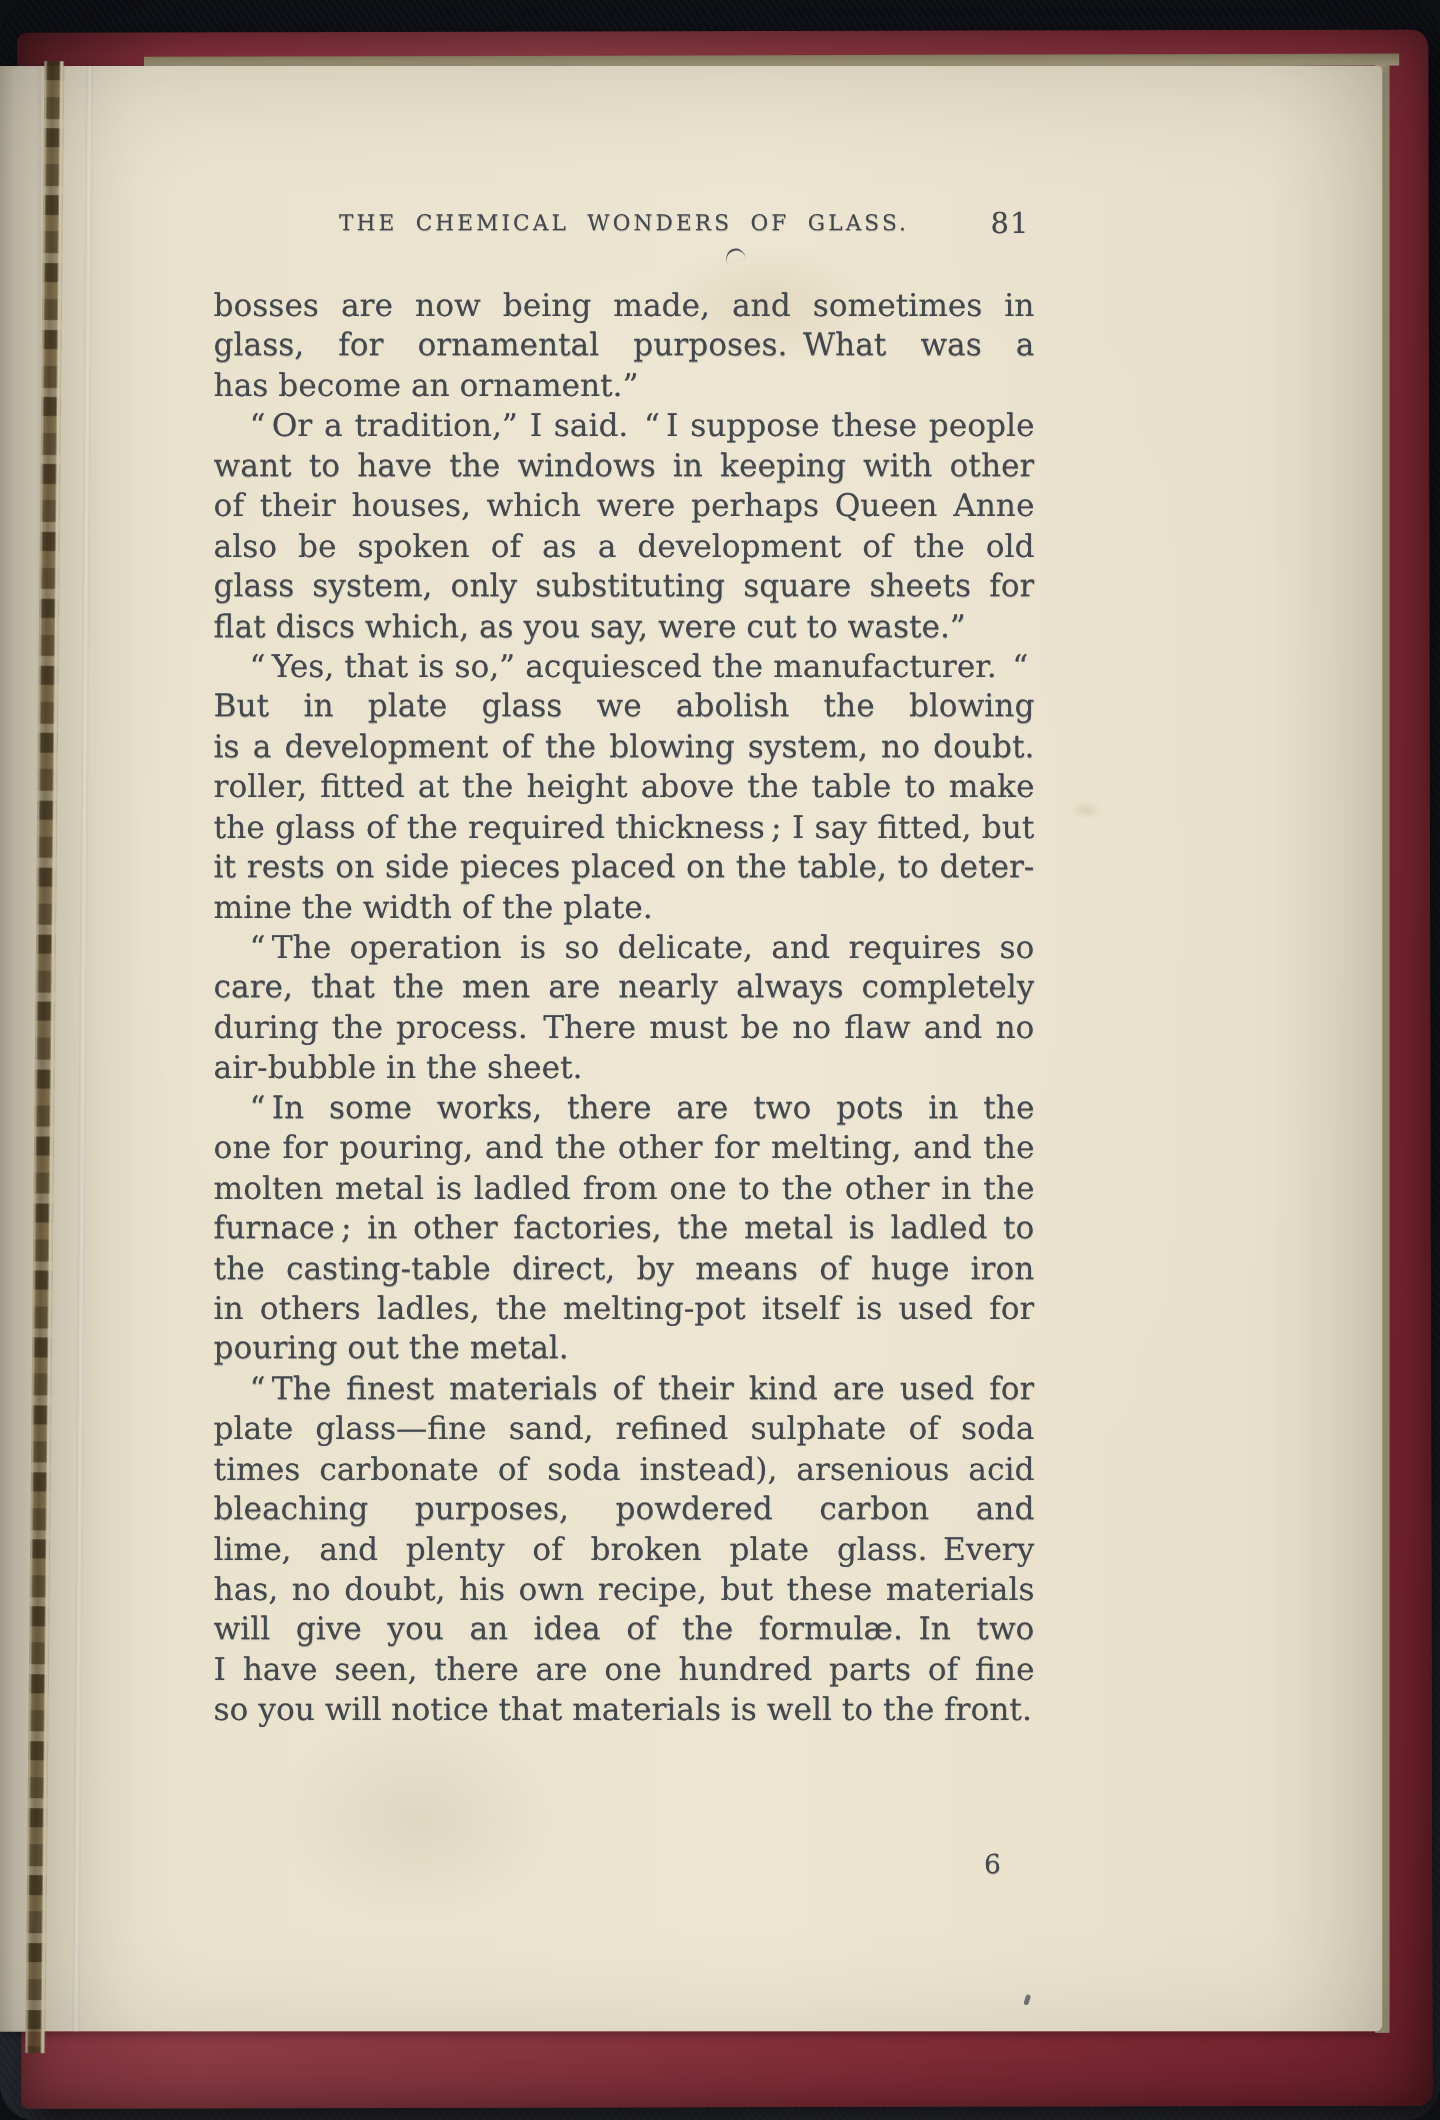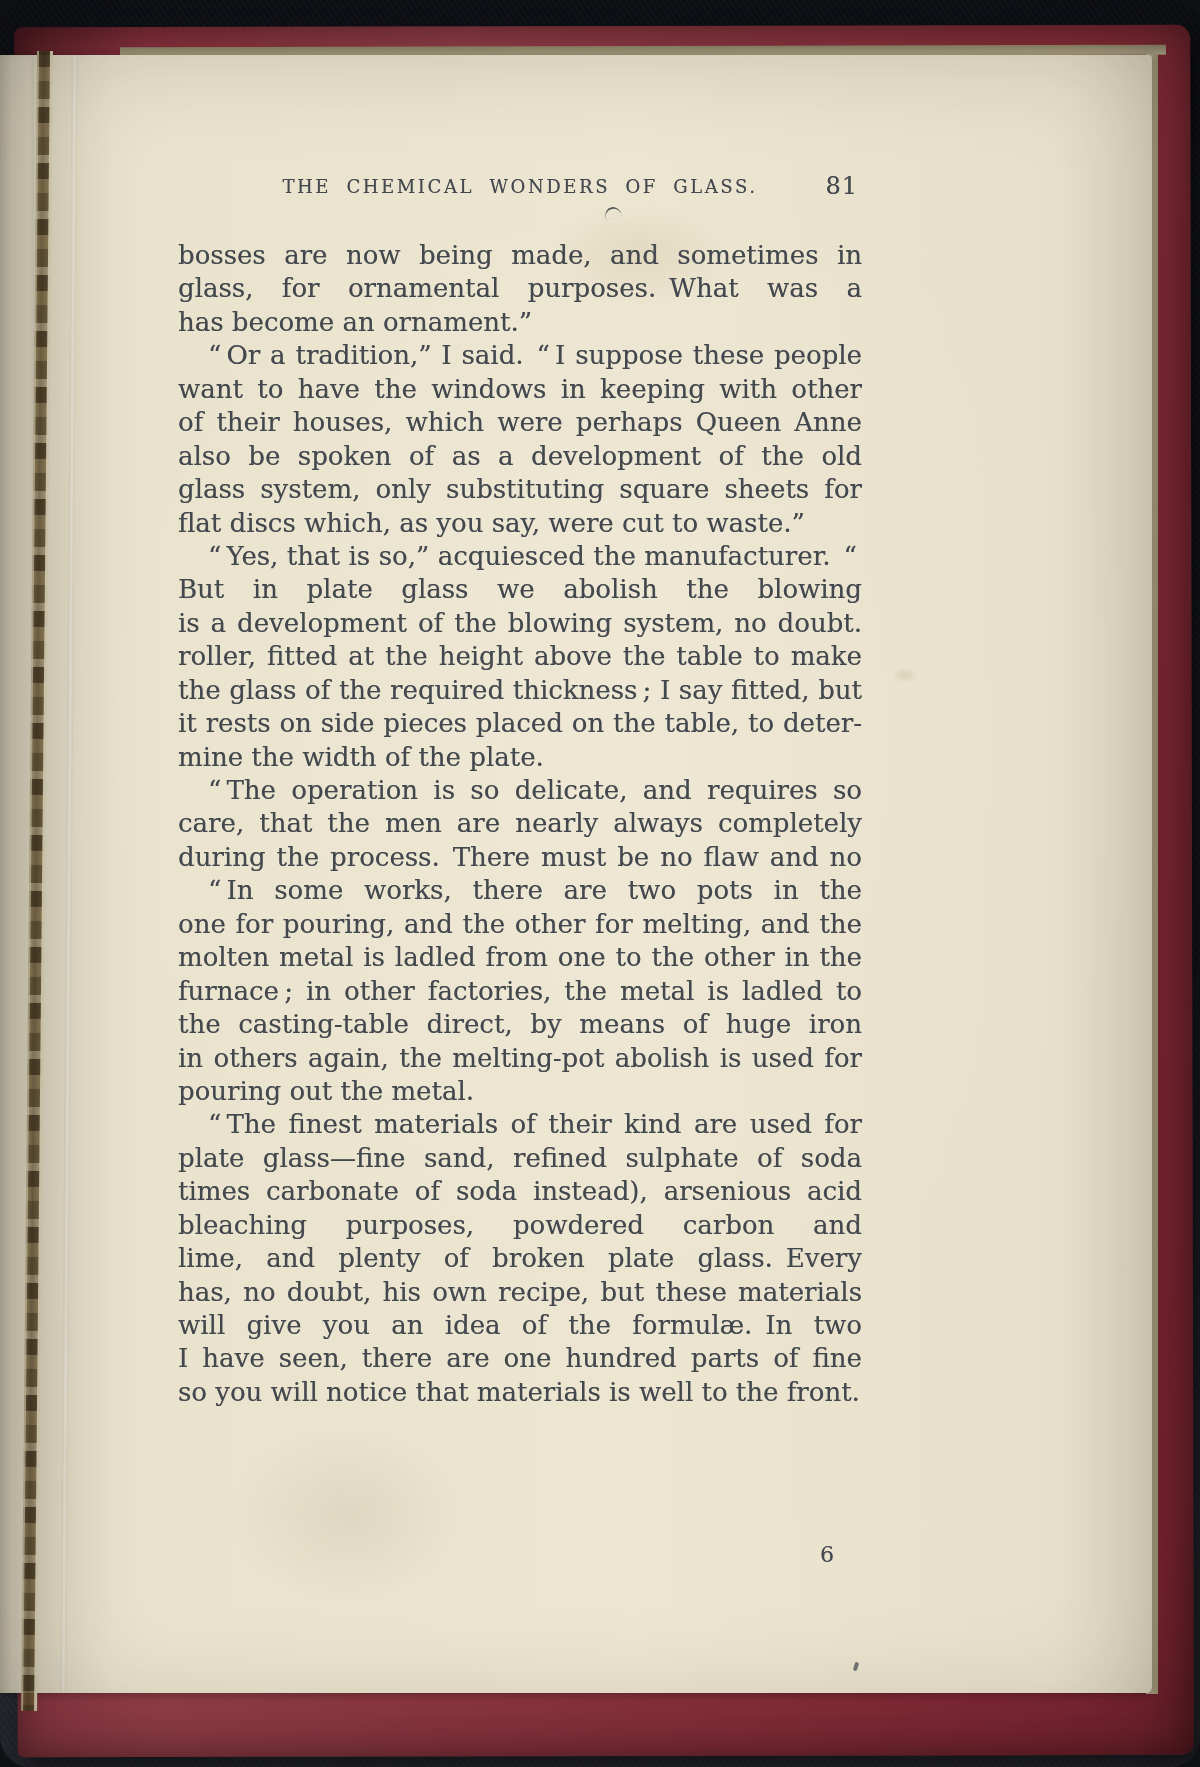--- a/index.html
+++ b/index.html
@@ -98,26 +98,27 @@
         <div class="line indent">“ Yes, that is so,” acquiesced the manufacturer. “ It</div>
         <div class="line">But in plate glass we abolish the blowing altogether.</div>
         <div class="line">is a development of the blowing system, no doubt.</div>
         <div class="line">roller, fitted at the height above the table to make</div>
         <div class="line">the glass of the required thickness ; I say fitted, but</div>
         <div class="line">it rests on side pieces placed on the table, to deter-</div>
         <div class="line last">mine the width of the plate.</div>
         <div class="line indent">“ The operation is so delicate, and requires so much</div>
         <div class="line">care, that the men are nearly always completely silent</div>
         <div class="line">during the process. There must be no flaw and no</div>
+        <div class="line last">air-bubble in the sheet.</div>
         <div class="line indent">“ In some works, there are two pots in the furnace,</div>
         <div class="line">one for pouring, and the other for melting, and the</div>
         <div class="line">molten metal is ladled from one to the other in the</div>
         <div class="line">furnace ; in other factories, the metal is ladled to</div>
         <div class="line">the casting-table direct, by means of huge iron ladles ;</div>
-        <div class="line">in others again, the melting-pot abolish is used for</div>
+        <div class="line">in others ladles, the melting-pot itself is used for</div>
         <div class="line last">pouring out the metal.</div>
         <div class="line indent">“ The finest materials of their kind are used for</div>
         <div class="line">plate glass—fine sand, refined sulphate of soda (some-</div>
         <div class="line">times carbonate of soda instead), arsenious acid for</div>
         <div class="line">bleaching purposes, powdered carbon and carbonate of</div>
         <div class="line">lime, and plenty of broken plate glass. Every maker</div>
         <div class="line">has, no doubt, his own recipe, but these materials</div>
         <div class="line">will give you an idea of the formulæ. In two recipes</div>
         <div class="line">I have seen, there are one hundred parts of fine sand;</div>
         <div class="line last">so you will notice that materials is well to the front.</div>

